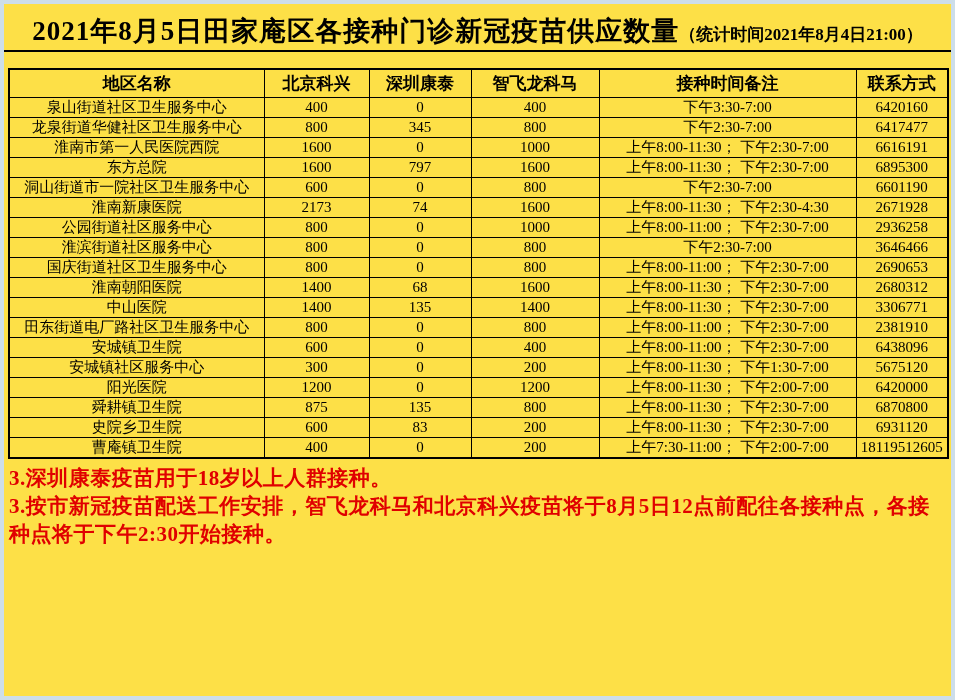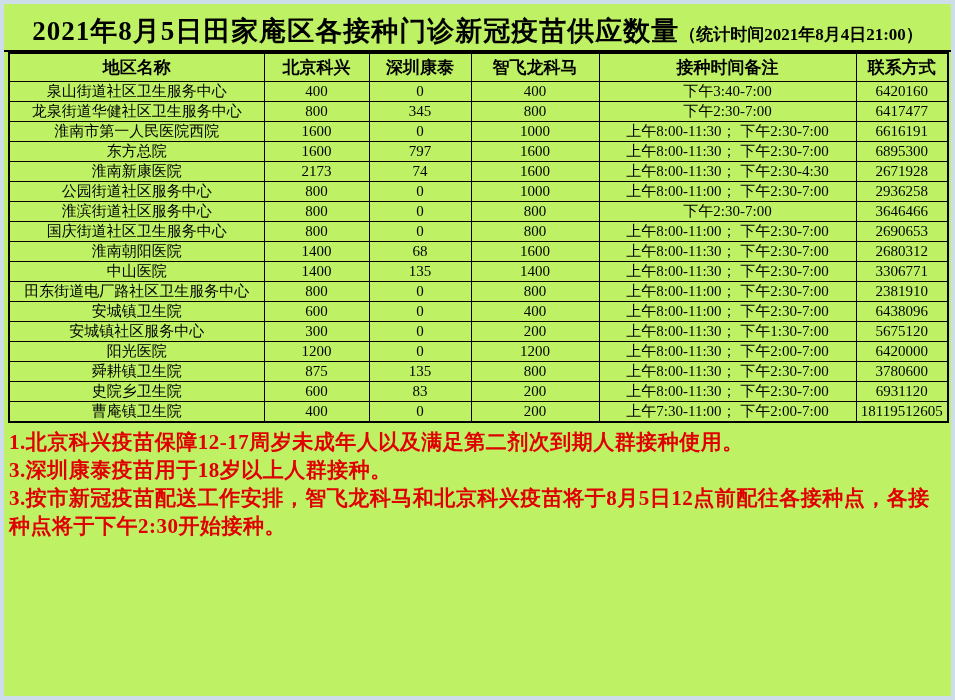--- a/index.html
+++ b/index.html
@@ -1,20 +1,20 @@
 <!DOCTYPE html>
 <html><head>
 <meta charset="utf-8">
 <style>
   html,body{margin:0;padding:0;background:#eef3f7;}
   .page{
     position:relative;
     width:955px;height:700px;
     box-sizing:border-box;
-    background:#bef264;
+    background:#fde047;
     border:4px solid #cddeea;
     overflow:hidden;
     font-family:"Liberation Serif","DejaVu Serif",serif;
     color:#000;
   }
   .title-block{
     height:48px;
     box-sizing:border-box;
     border-bottom:2px solid #000;
     text-align:center;
@@ -29,20 +29,21 @@
   .title-suffix{
     font-size:17px;
     font-weight:bold;
   }
   table.supply{
     margin-left:4px;
     width:939px;
     table-layout:fixed;
     border-collapse:collapse;
     border:2px solid #000;
+    margin-top:16px;
   }
   table.supply th, table.supply td{
     border:1px solid #000;
     text-align:center;
     vertical-align:middle;
     padding:0 2px;
     overflow:hidden;
     white-space:nowrap;
   }
   table.supply thead tr{height:28px;}
@@ -92,21 +93,21 @@
           <th>接种时间备注</th>
           <th>联系方式</th>
         </tr>
     </thead>
     <tbody>
         <tr>
           <td>泉山街道社区卫生服务中心</td>
           <td>400</td>
           <td>0</td>
           <td>400</td>
-          <td>下午3:40-7:00</td>
+          <td>下午3:30-7:00</td>
           <td>6420160</td>
         </tr>
         <tr>
           <td>龙泉街道华健社区卫生服务中心</td>
           <td>800</td>
           <td>345</td>
           <td>800</td>
           <td>下午2:30-7:00</td>
           <td>6417477</td>
         </tr>
@@ -118,20 +119,28 @@
           <td>上午8:00-11:30； 下午2:30-7:00</td>
           <td>6616191</td>
         </tr>
         <tr>
           <td>东方总院</td>
           <td>1600</td>
           <td>797</td>
           <td>1600</td>
           <td>上午8:00-11:30； 下午2:30-7:00</td>
           <td>6895300</td>
+        </tr>
+        <tr>
+          <td>洞山街道市一院社区卫生服务中心</td>
+          <td>600</td>
+          <td>0</td>
+          <td>800</td>
+          <td>下午2:30-7:00</td>
+          <td>6601190</td>
         </tr>
         <tr>
           <td>淮南新康医院</td>
           <td>2173</td>
           <td>74</td>
           <td>1600</td>
           <td>上午8:00-11:30； 下午2:30-4:30</td>
           <td>2671928</td>
         </tr>
         <tr>
@@ -205,21 +214,21 @@
           <td>1200</td>
           <td>上午8:00-11:30； 下午2:00-7:00</td>
           <td>6420000</td>
         </tr>
         <tr>
           <td>舜耕镇卫生院</td>
           <td>875</td>
           <td>135</td>
           <td>800</td>
           <td>上午8:00-11:30； 下午2:30-7:00</td>
-          <td>3780600</td>
+          <td>6870800</td>
         </tr>
         <tr>
           <td>史院乡卫生院</td>
           <td>600</td>
           <td>83</td>
           <td>200</td>
           <td>上午8:00-11:30； 下午2:30-7:00</td>
           <td>6931120</td>
         </tr>
         <tr>
@@ -227,18 +236,17 @@
           <td>400</td>
           <td>0</td>
           <td>200</td>
           <td>上午7:30-11:00； 下午2:00-7:00</td>
           <td>18119512605</td>
         </tr>
       </tbody>
   </table>
 
   <div class="notes">
-    <div class="note-item">1.北京科兴疫苗保障12-17周岁未成年人以及满足第二剂次到期人群接种使用。</div>
     <div class="note-item">3.深圳康泰疫苗用于18岁以上人群接种。</div>
     <div class="note-item">3.按市新冠疫苗配送工作安排，智飞龙科马和北京科兴疫苗将于8月5日12点前配往各接种点，各接种点将于下午2:30开始接种。</div>
   </div>
 
 </div>
 
 </body></html>

